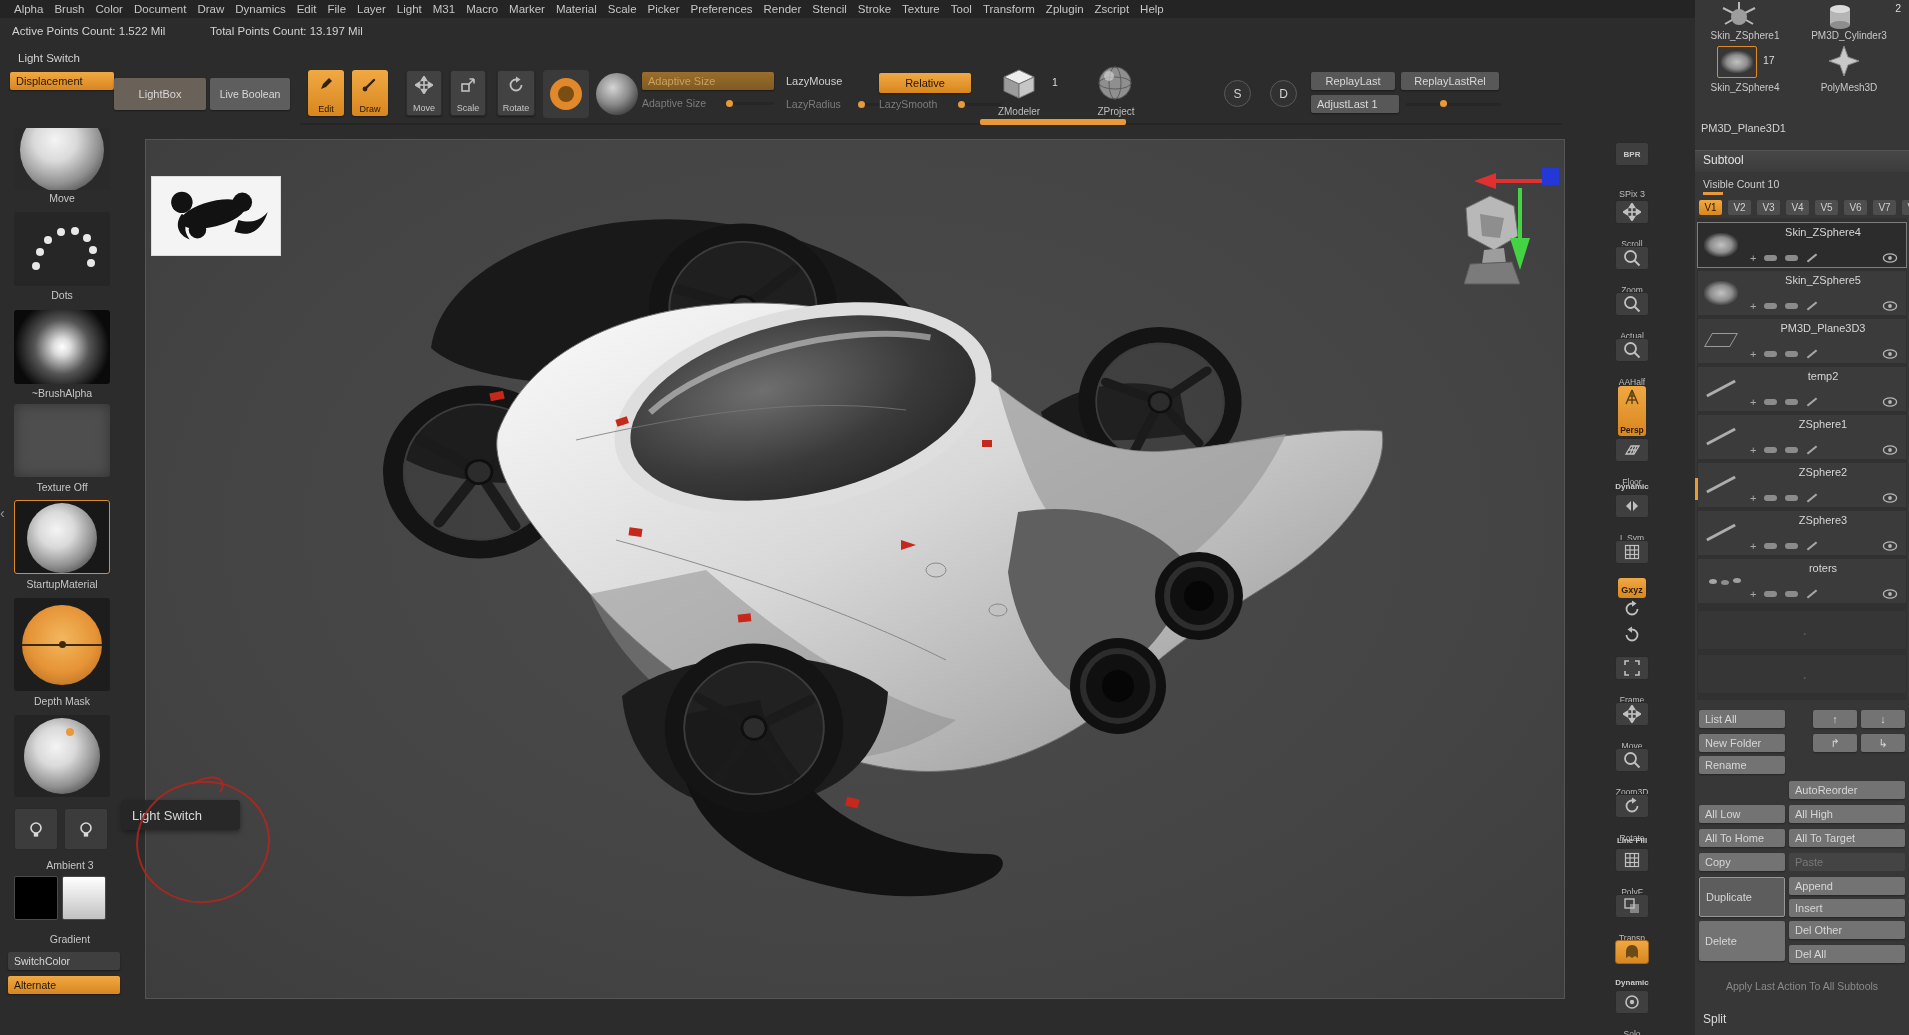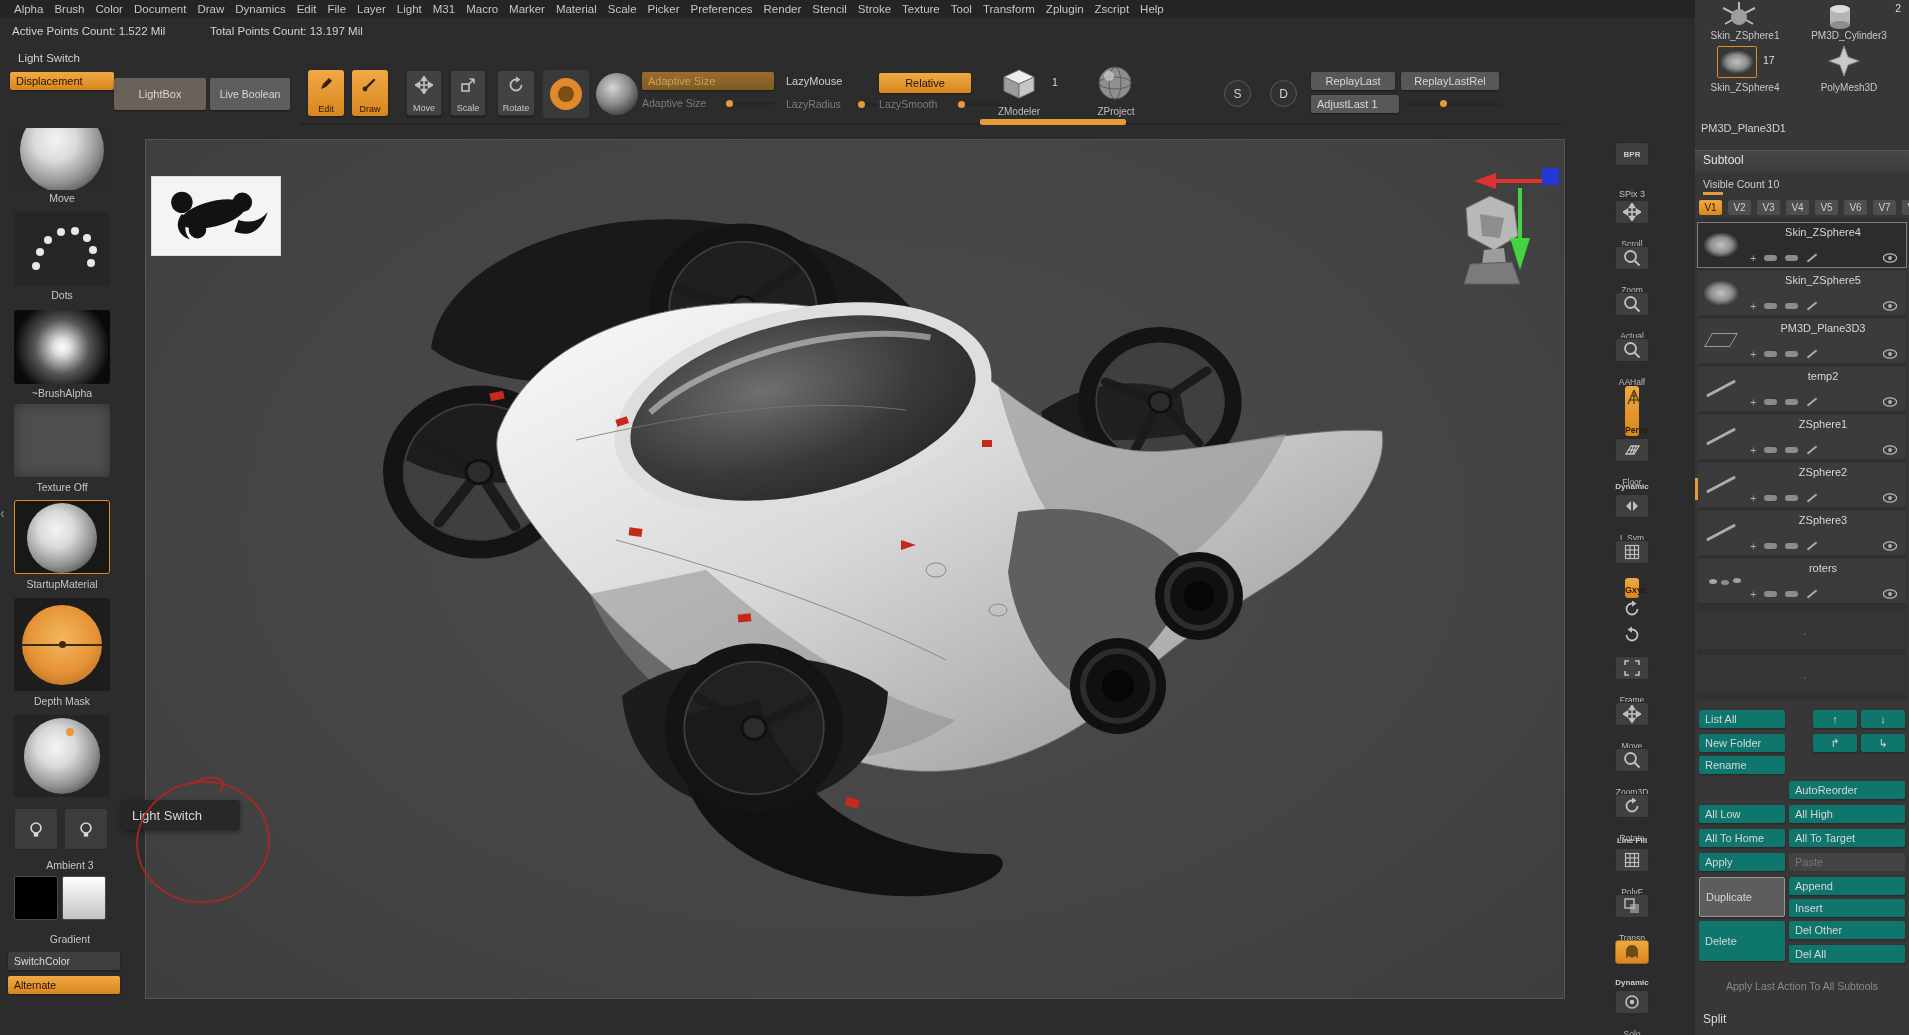--- a/index.html
+++ b/index.html
@@ -30,42 +30,42 @@
 .bulbbox{position:absolute;width:44px;height:42px;background:#3c3c3c;border:1px solid #2a2a2a;border-radius:3px;display:flex;align-items:center;justify-content:center}
 .swatch{position:absolute;width:44px;height:44px;border:1px solid #4a4a4a;border-radius:2px}
 
 .canvas{position:absolute;left:146px;top:140px;width:1418px;height:858px;background:radial-gradient(ellipse at 50% 45%,#4c4c4c 0%,#444 65%,#3d3d3d 100%);outline:1px solid #555}
 .tooltip{position:absolute;left:122px;top:800px;width:118px;height:30px;background:rgba(38,38,38,.92);border-radius:3px;color:#d8d8d8;font-size:13px;display:flex;align-items:center;padding-left:10px;box-shadow:0 2px 5px rgba(0,0,0,.4)}
 
 .rs{position:absolute;left:1612px;width:40px;text-align:center}
 .rs .bx{width:34px;height:24px;margin:0 auto;background:#3f3f3f;border:1px solid #2a2a2a;border-radius:3px;display:flex;align-items:center;justify-content:center}
 .rs .lb{font-size:8.5px;color:#bdbdbd;margin-top:15px;white-space:nowrap}
 .rs .minib{font-size:8px;font-weight:bold;color:#cdcdcd}
-.rs-persp{width:14px;margin:0 auto;background:linear-gradient(#f0a843,#d9861e);border-radius:3px;padding:2px 0 1px;color:#2b1c08}
+.rs-persp{width:28px;margin:0 auto;background:linear-gradient(#f0a843,#d9861e);border-radius:3px;padding:2px 0 1px;color:#2b1c08}
 .rs-persp .lb{color:#2b1c08;font-weight:bold}
 
 .rpanel{position:absolute;left:1695px;top:0;width:214px;height:1035px;background:#373737}
 .slotlb{position:absolute;width:96px;text-align:center;font-size:10px;color:#c8c8c8;white-space:nowrap}
 .badge{position:absolute;font-size:10.5px;color:#dcdcdc}
 .tab{width:23px;height:15px;background:#4e4e4e;color:#cfcfcf;font-size:10px;display:flex;align-items:center;justify-content:center;border-radius:2px}
 .tab.on{background:linear-gradient(#f0a843,#d9861e);color:#241604}
 .strow{position:absolute;left:2px;width:210px;height:46px;background:#3b3b3b;border:1px solid #313131}
 .strow.sel{background:#2c2c2c;border:1px solid #7e7e7e}
 .strow .nm{position:absolute;left:46px;right:4px;top:3px;text-align:center;font-size:11px;color:#d6d6d6;white-space:nowrap;overflow:hidden}
 .strow .ic{position:absolute;left:52px;right:8px;bottom:4px;display:flex;align-items:center;gap:8px}
 .pill{width:13px;height:6px;border-radius:3px;background:#8b8b8b;display:inline-block}
 .plus{color:#a9a9a9;font-size:11px;line-height:8px}
 .brushline{width:12px;height:2px;background:#a9a9a9;transform:rotate(-40deg);display:inline-block}
 .eyeic{margin-left:auto}
 .tb{position:absolute;left:3px;top:4px;width:40px;height:36px}
 .tb-blob{width:34px;height:24px;margin:6px auto;background:radial-gradient(ellipse at 50% 50%,#c2c2c2 0%,#8e8e8e 45%,rgba(60,60,60,0) 75%)}
 .tb-line{width:32px;height:3px;margin:16px auto;background:#adadad;transform:rotate(-28deg)}
 .tb-plane{width:26px;height:14px;margin:10px auto;border:1px solid #9a9a9a;transform:skewX(-30deg)}
 .tb-dots{width:8px;height:5px;border-radius:50%;background:#a5a5a5;margin:16px 0 0 8px;box-shadow:12px 1px 0 #8d8d8d,24px -1px 0 #a0a0a0}
-.rbtn{position:absolute;background:#0f766e;border-radius:2px;font-size:11px;color:#d6d6d6;display:flex;align-items:center;padding-left:6px;height:18px;box-shadow:0 1px 2px rgba(0,0,0,.35)}
+.rbtn{position:absolute;background:#737373;border-radius:2px;font-size:11px;color:#d6d6d6;display:flex;align-items:center;padding-left:6px;height:18px;box-shadow:0 1px 2px rgba(0,0,0,.35)}
 .rbtn.c{justify-content:center;padding-left:0}
 .rbtn.dis{background:#444;color:#787878;box-shadow:none}
 .rbtn.hl{background:#5d5d5d;border:1px solid #979797}
 </style>
 </head>
 <body>
 
 <div class="app">
 
 <svg width="0" height="0" style="position:absolute">
@@ -776,21 +776,21 @@
   <div class="rbtn" style="left:4px;top:734px;width:86px">New Folder</div>
   <div class="rbtn c" style="left:118px;top:734px;width:44px">↱</div>
   <div class="rbtn c" style="left:166px;top:734px;width:44px">↳</div>
 
   <div class="rbtn" style="left:4px;top:756px;width:86px">Rename</div>
   <div class="rbtn" style="left:94px;top:781px;width:116px">AutoReorder</div>
   <div class="rbtn" style="left:4px;top:805px;width:86px">All Low</div>
   <div class="rbtn" style="left:94px;top:805px;width:116px">All High</div>
   <div class="rbtn" style="left:4px;top:829px;width:86px">All To Home</div>
   <div class="rbtn" style="left:94px;top:829px;width:116px">All To Target</div>
-  <div class="rbtn" style="left:4px;top:853px;width:86px">Apply</div>
+  <div class="rbtn" style="left:4px;top:853px;width:86px">Copy</div>
   <div class="rbtn dis" style="left:94px;top:853px;width:116px">Paste</div>
   <div class="rbtn hl" style="left:4px;top:877px;width:86px;height:40px">Duplicate</div>
   <div class="rbtn" style="left:94px;top:877px;width:116px">Append</div>
   <div class="rbtn" style="left:94px;top:899px;width:116px">Insert</div>
   <div class="rbtn" style="left:4px;top:921px;width:86px;height:40px">Delete</div>
   <div class="rbtn" style="left:94px;top:921px;width:116px">Del Other</div>
   <div class="rbtn" style="left:94px;top:945px;width:116px">Del All</div>
 
   <div class="abs" style="left:0;top:980px;width:214px;text-align:center;font-size:10.5px;color:#8a8a8a">Apply Last Action To All Subtools</div>
   <div class="abs" style="left:8px;top:1012px;font-size:12px;color:#dcdcdc">Split</div>

